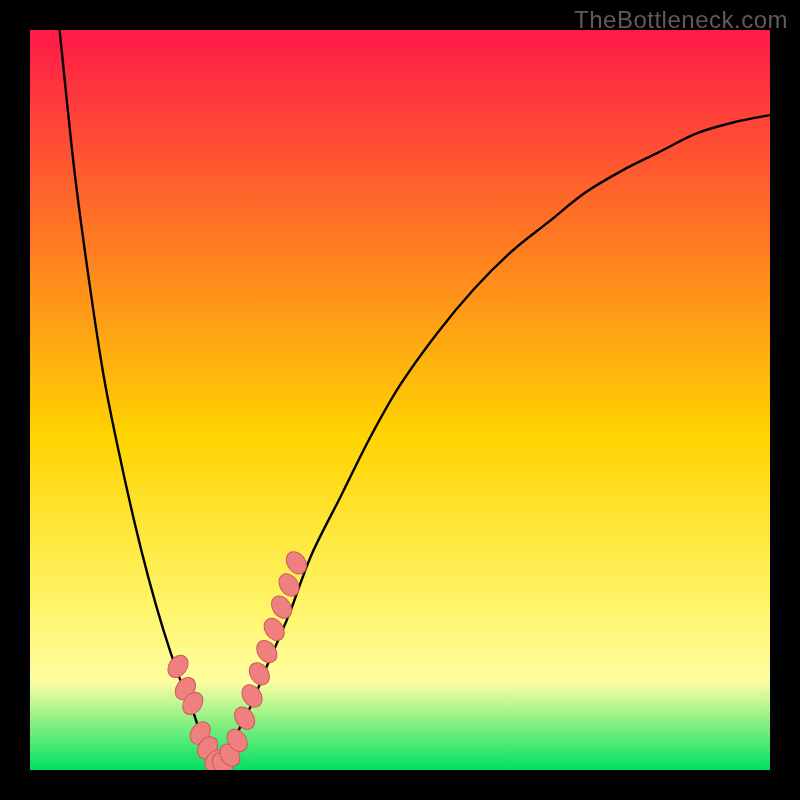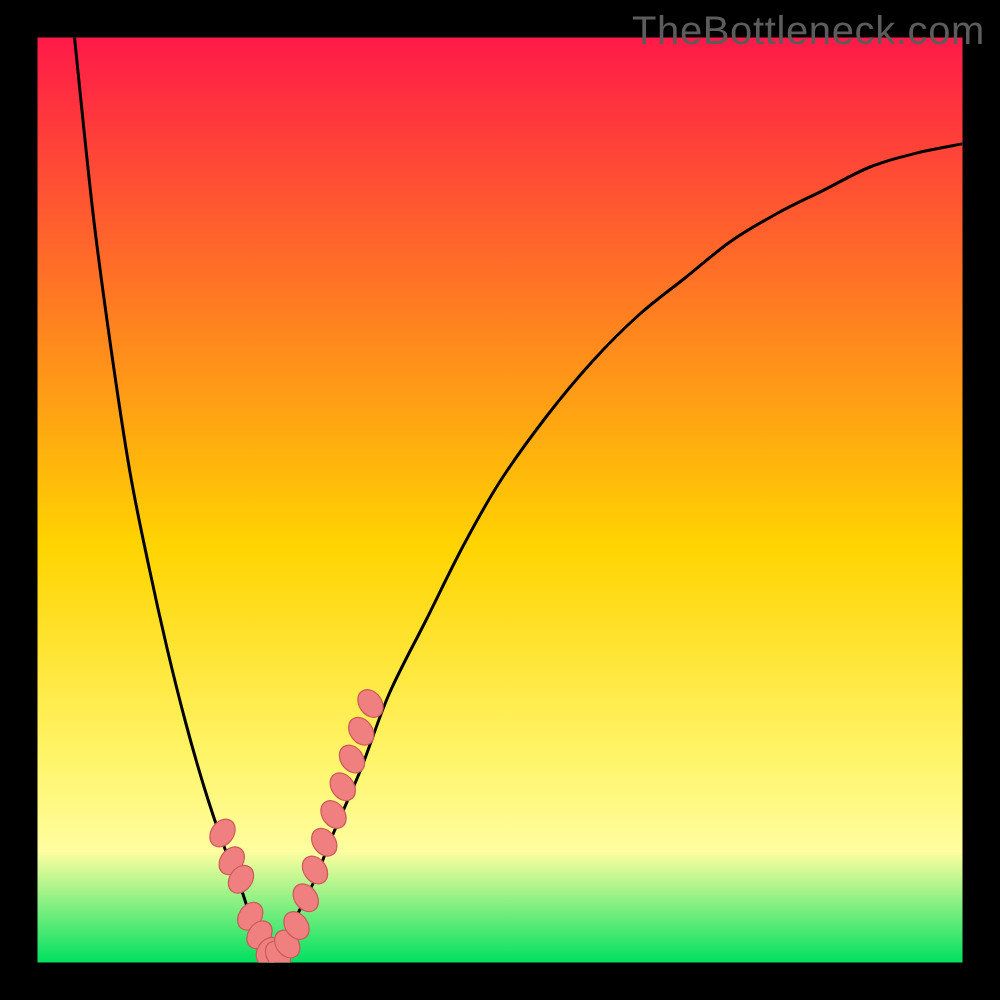--- a/index.html
+++ b/index.html
@@ -14,21 +14,21 @@
     position: relative;
     width: 800px;
     height: 800px;
   }
   svg { display: block; }
   .watermark {
     position: absolute;
     top: 6px;
     right: 12px;
     font-family: Arial, Helvetica, sans-serif;
-    font-size: 32px;
+    font-size: 24px;
     color: #5c5c5c;
     letter-spacing: 0.5px;
     font-weight: 500;
   }
 </style>
 </head>
 <body>
 
 <div class="chart-wrap">
   <div class="watermark">TheBottleneck.com</div>

